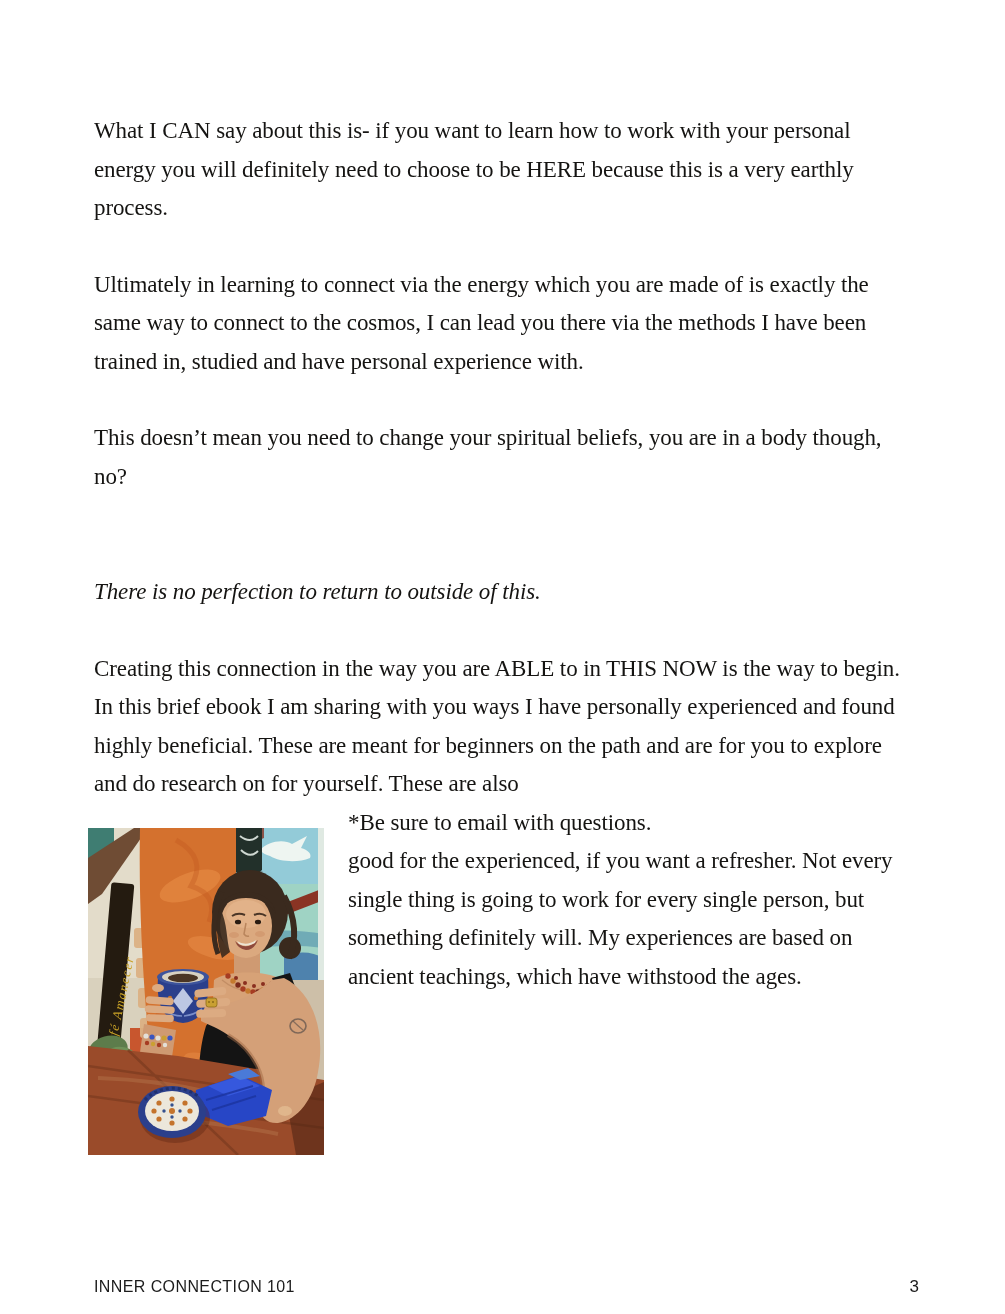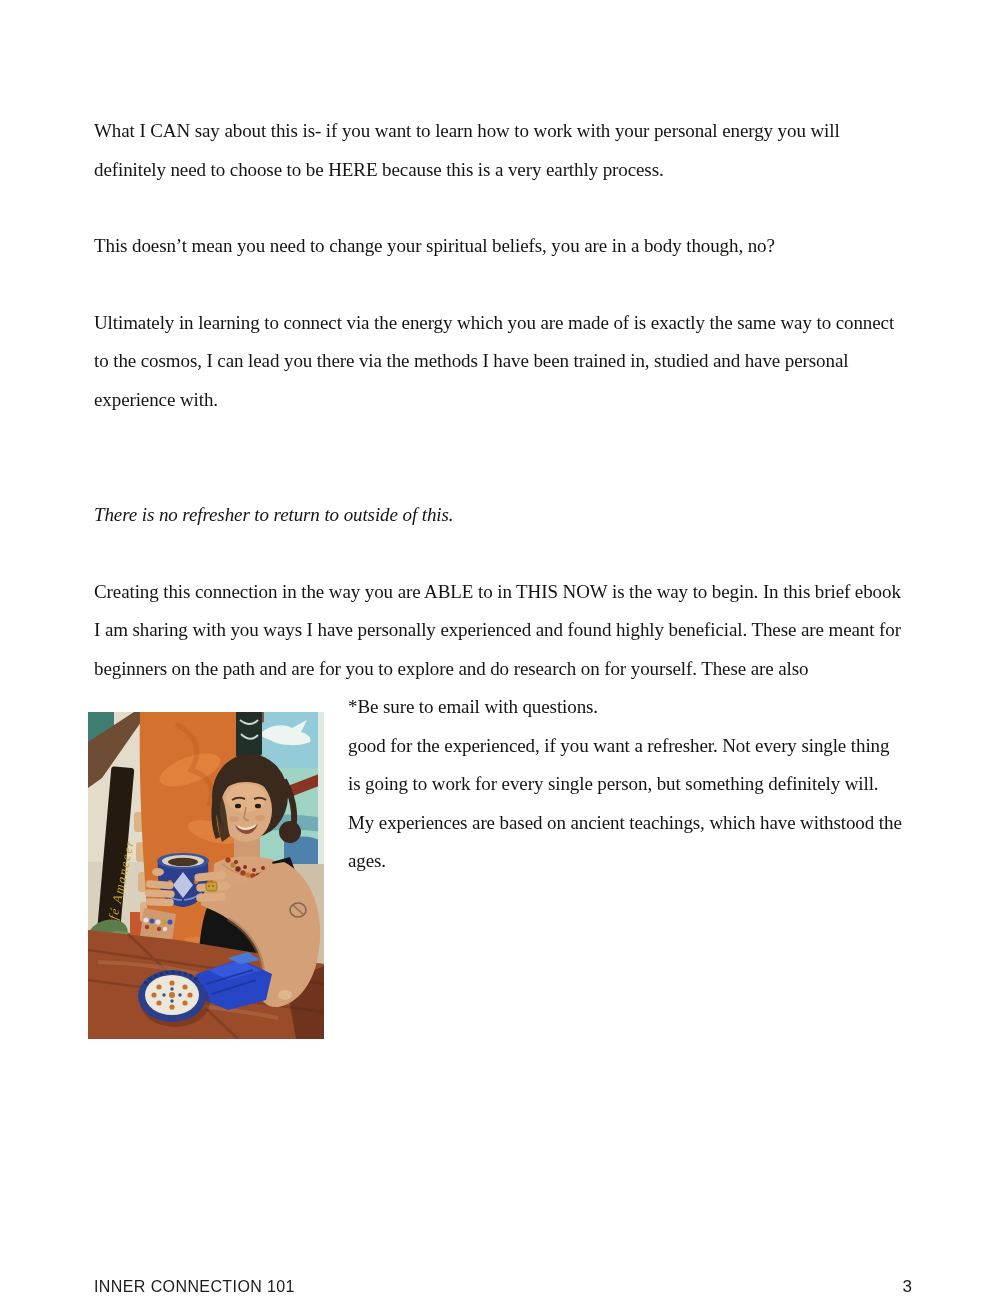--- a/index.html
+++ b/index.html
@@ -11,21 +11,21 @@
     overflow:hidden;
     font-family:"Liberation Serif", serif;
     color:#151412;
   }
   .content {
     position:absolute;
     left:94px; top:112px;
     width:812px;
   }
   .content p {
-    font-size:19px;
+    font-size:23px;
     line-height:38.5px;
     letter-spacing:-0.1px;
     margin-top:38px;
   }
   .content > p:first-child { margin-top:0; }
   .quote {
     font-style:italic;
     margin-top:77px !important;
   }
   .media-row {
@@ -43,41 +43,41 @@
     margin-left:24px;
     width:563px;
   }
   .wrap-col p { margin-top:0 !important; }
   .signoff {
     margin-top:77px !important;
     margin-left:6px;
   }
   .footer {
     position:absolute;
-    left:94px; right:93px; top:1277px;
+    left:94px; right:86px; top:1277px;
     display:flex;
     justify-content:space-between;
     align-items:baseline;
     font-family:"Liberation Sans", sans-serif;
     font-size:16px;
     letter-spacing:0.4px;
     color:#1c1c1c;
   }
   .footer .page-num { font-size:17px; letter-spacing:0; }
 </style>
 </head>
 <body>
 
 <div class="page">
 
   <main class="content">
     <p>What I CAN say about this is- if you want to learn how to work with your personal energy you will definitely need to choose to be HERE because this is a very earthly process.</p>
+    <p>Ultimately in learning to connect via the energy which you are made of is exactly the same way to connect to the cosmos, I can lead you there via the methods I have been trained in, studied and have personal experience with.</p>
     <p>This doesn’t mean you need to change your spiritual beliefs, you are in a body though, no?</p>
-    <p>Ultimately in learning to connect via the energy which you are made of is exactly the same way to connect to the cosmos, I can lead you there via the methods I have been trained in, studied and have personal experience with.</p>
-    <p class="quote">There is no refresher to return to outside of this.</p>
+    <p class="quote">There is no perfection to return to outside of this.</p>
     <p>Creating this connection in the way you are ABLE to in THIS NOW is the way to begin. In this brief ebook I am sharing with you ways I have personally experienced and found highly beneficial. These are meant for beginners on the path and are for you to explore and do research on for yourself. These are also</p>
 
     <div class="media-row">
 
       <figure class="photo-fig">
         <svg viewBox="0 0 236 327" width="236" height="327" role="img" aria-label="Woman smiling in a café, holding a decorated blue ceramic mug at a wooden table with a patterned plate and blue napkin, orange pillar and sea mural behind her">
 
           <rect width="236" height="327" fill="#cdbfa8"></rect>
 
           <rect x="0" y="0" width="64" height="327" fill="#e3dcca"></rect>

